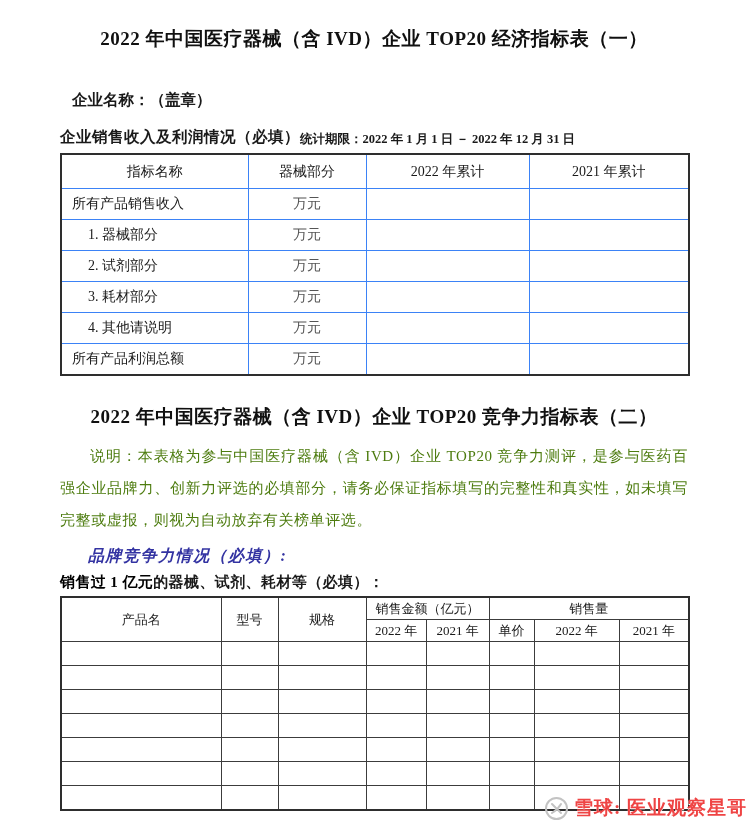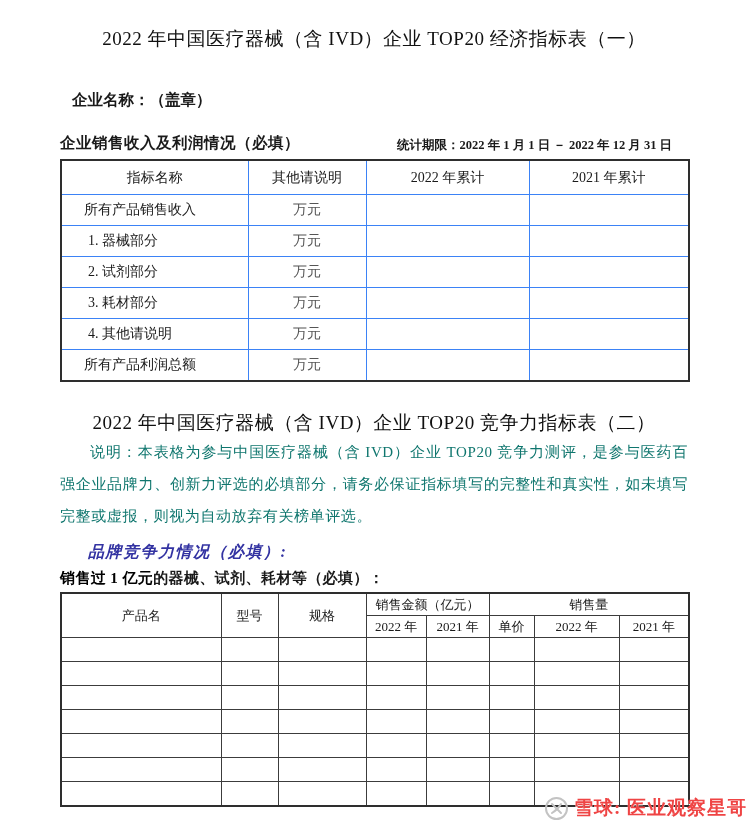--- a/index.html
+++ b/index.html
@@ -7,48 +7,48 @@
     width:753px; height:826px;
     background:#ffffff;
     font-family:"Liberation Serif","DejaVu Serif",serif;
     color:#1a1a1a;
     position:relative;
     overflow:hidden;
   }
   .content { width:628px; margin-left:60px; padding-top:26px; }
 
   .doc-title {
-    font-size:19px; font-weight:normal; text-align:center;
+    font-size:19px; font-weight:bold; text-align:center;
     letter-spacing:0.5px; color:#101010; margin:0;
   }
   .company-label { margin:38px 0 0 12px; font-size:15.5px; font-weight:bold; }
   .red-note {
     margin-top:11px; text-align:center;
     color:#c00000; font-weight:bold; font-size:14.5px; letter-spacing:0.2px;
   }
   .caption-row {
-    display:flex; justify-content:space-between; align-items:flex-end; margin-top:22px;
+    display:flex; justify-content:flex-start; align-items:flex-end; margin-top:16px;
   }
   .caption-left { font-size:15.5px; font-weight:bold; letter-spacing:0.5px; }
   .caption-right { font-size:12.5px; font-weight:bold; padding-right:16px; }
 
   table { border-collapse:collapse; width:628px; table-layout:fixed; }
   .t1 { margin-top:5px; border:2px solid #2e2e2e; }
   .t1 th, .t1 td { border:1px solid #3b82f6; font-size:14px; font-weight:normal; }
   .t1 thead th { height:31px; text-align:center; }
   .t1 td { height:28px; }
-  .t1 td.name { text-align:left; padding-left:22px; }
+  .t1 td.name { text-align:left; padding-left:10px; }
   .t1 td.name.indent { padding-left:26px; }
   .t1 td.unit { text-align:center; color:#555555; }
 
   .title2 { margin-top:28px; }
 
   .description {
-    margin-top:0; font-size:15px; line-height:32px;
-    text-align:justify; text-indent:2em; letter-spacing:0.6px; color:#0f766e;
+    margin-top:10px; font-size:15px; line-height:32px;
+    text-align:justify; text-indent:2em; letter-spacing:0.6px; color:#4d7c0f;
   }
   .brand-heading {
     margin:10px 0 0 28px; color:#3333a2;
     font-style:italic; font-weight:bold; font-size:16px; letter-spacing:1.5px;
   }
   .sales-note { margin:6px 0 0 0; font-size:15px; font-weight:bold; letter-spacing:0.4px; }
   .sales-note .red { color:#000000; }
 
   .t2 { margin-top:4px; border:2px solid #2e2e2e; }
   .t2 th { font-size:13px; font-weight:normal; height:19px; text-align:center; border:1px solid #3c3c3c; }
@@ -80,21 +80,21 @@
   <table class="t1">
     <colgroup>
       <col style="width:187px">
         <col style="width:118px">
         <col style="width:163px">
         <col style="width:160px">
     </colgroup>
     <thead>
       <tr>
         <th>指标名称</th>
-        <th>其他请说明</th>
+        <th>器械部分</th>
         <th>2022 年累计</th>
         <th>2021 年累计</th>
       </tr>
     </thead>
     <tbody>
       <tr>
         <td class="name">所有产品销售收入</td>
         <td class="unit">万元</td>
         <td></td>
         <td></td>

